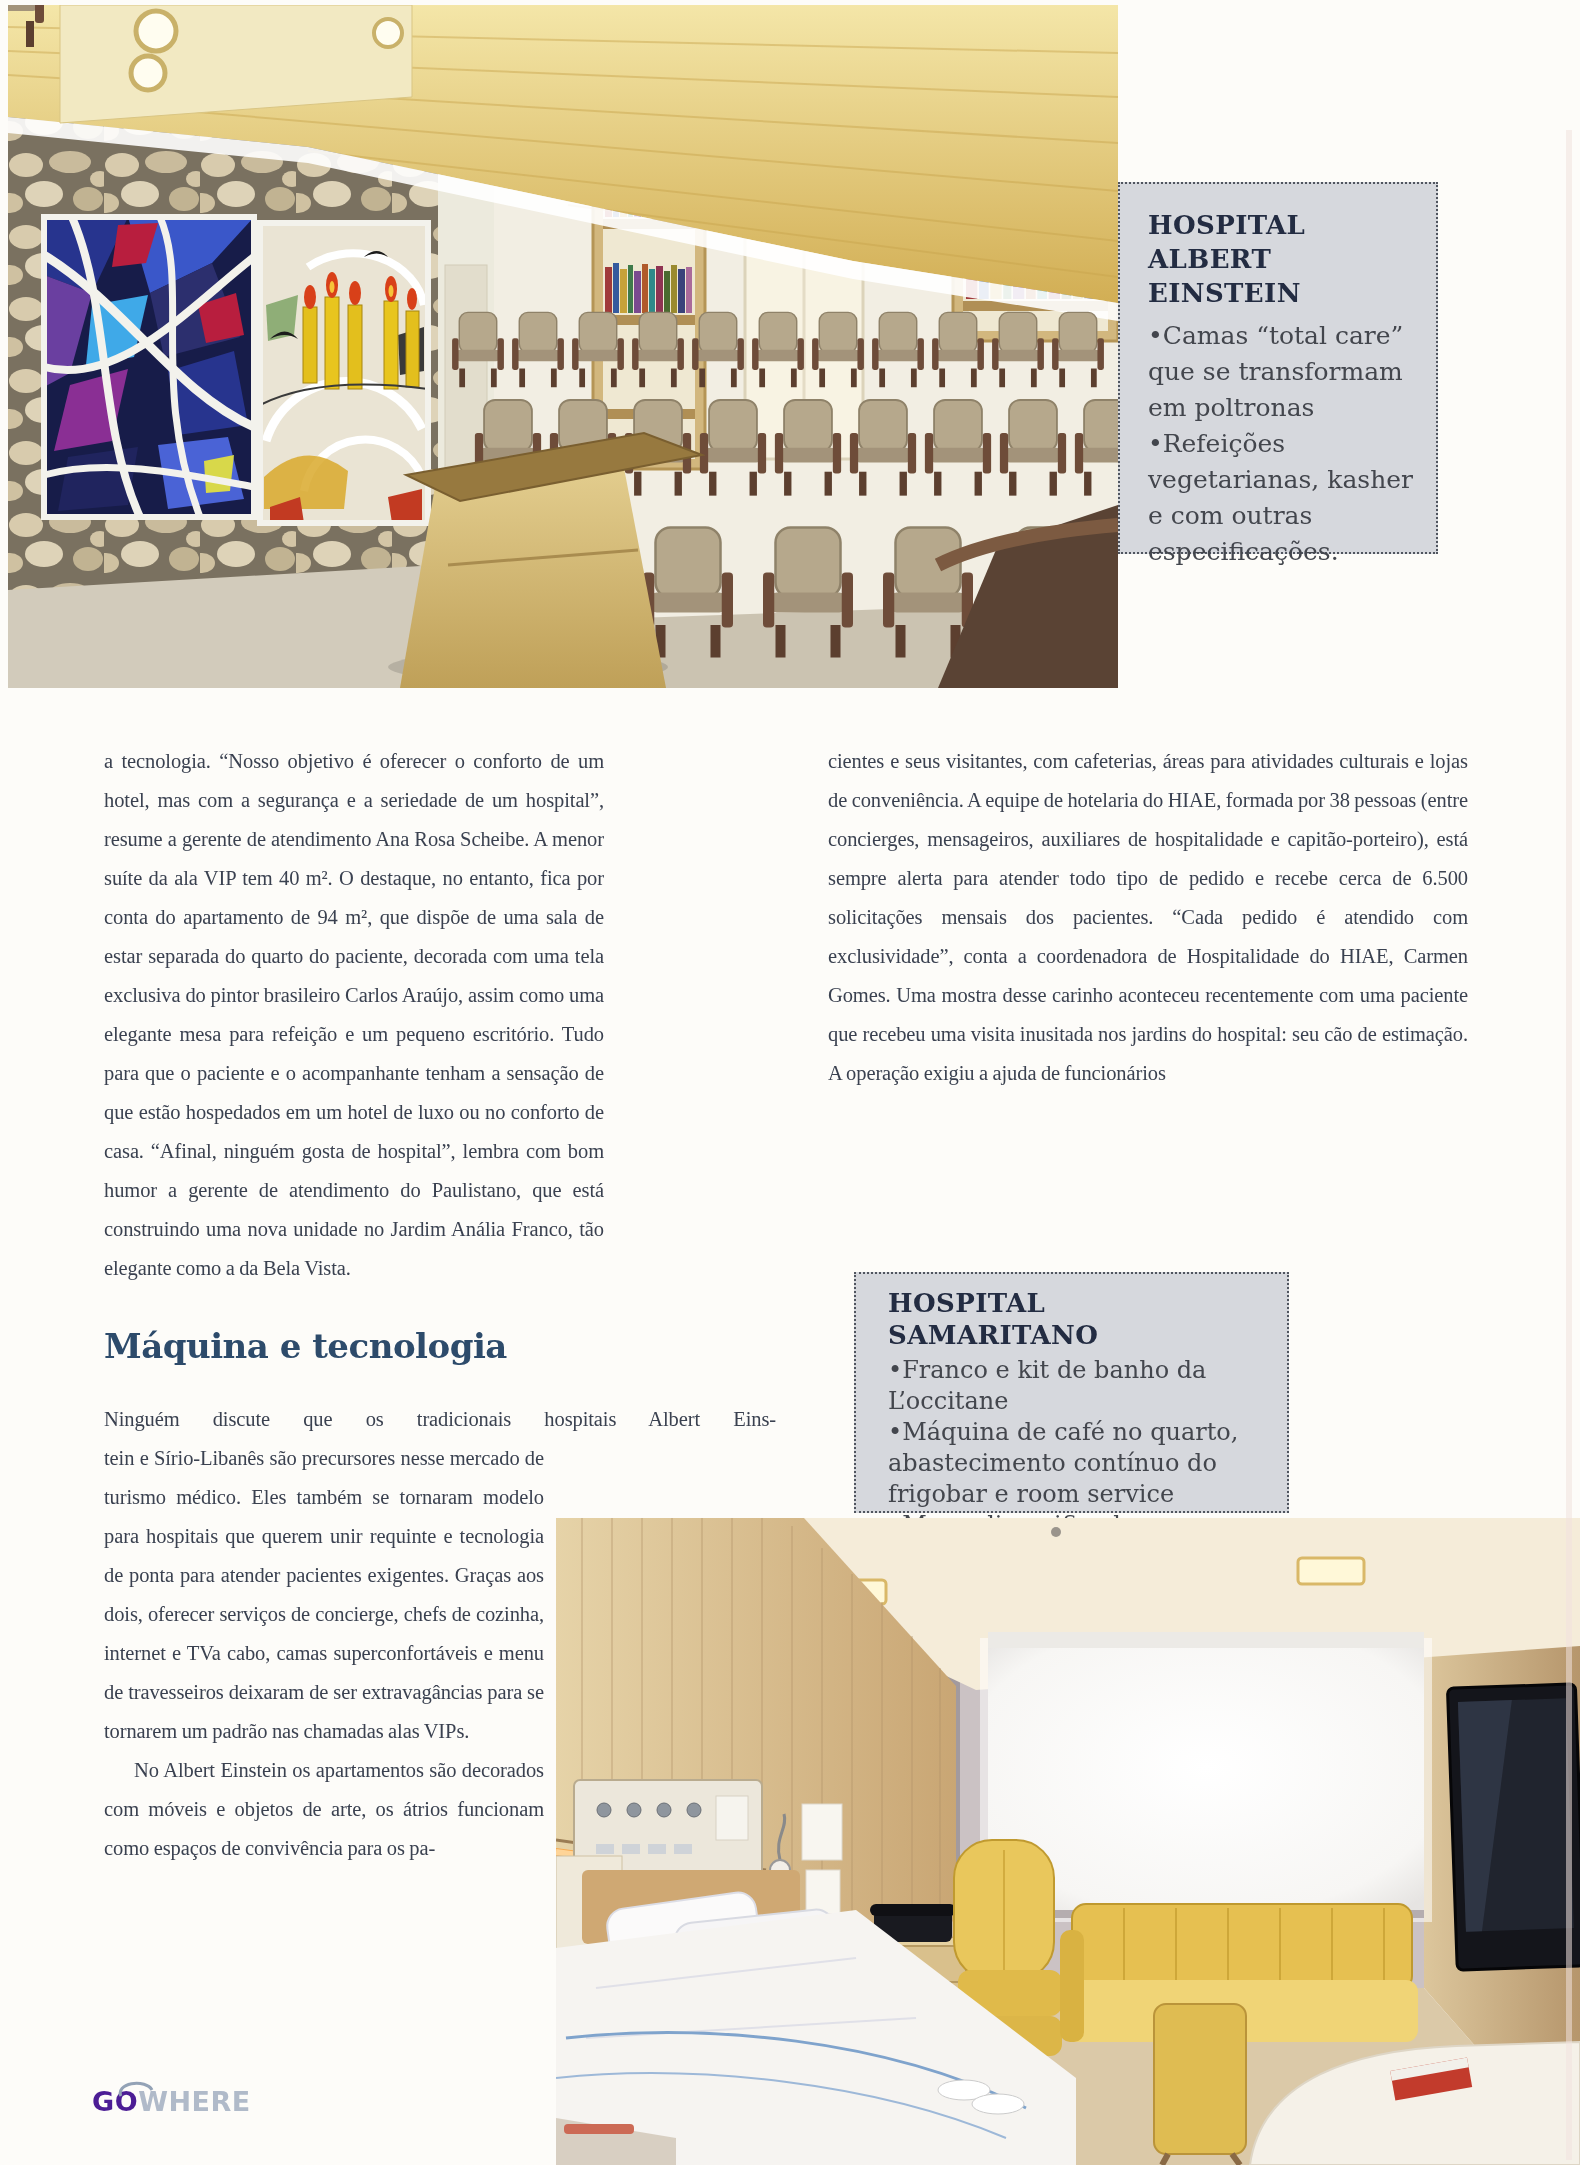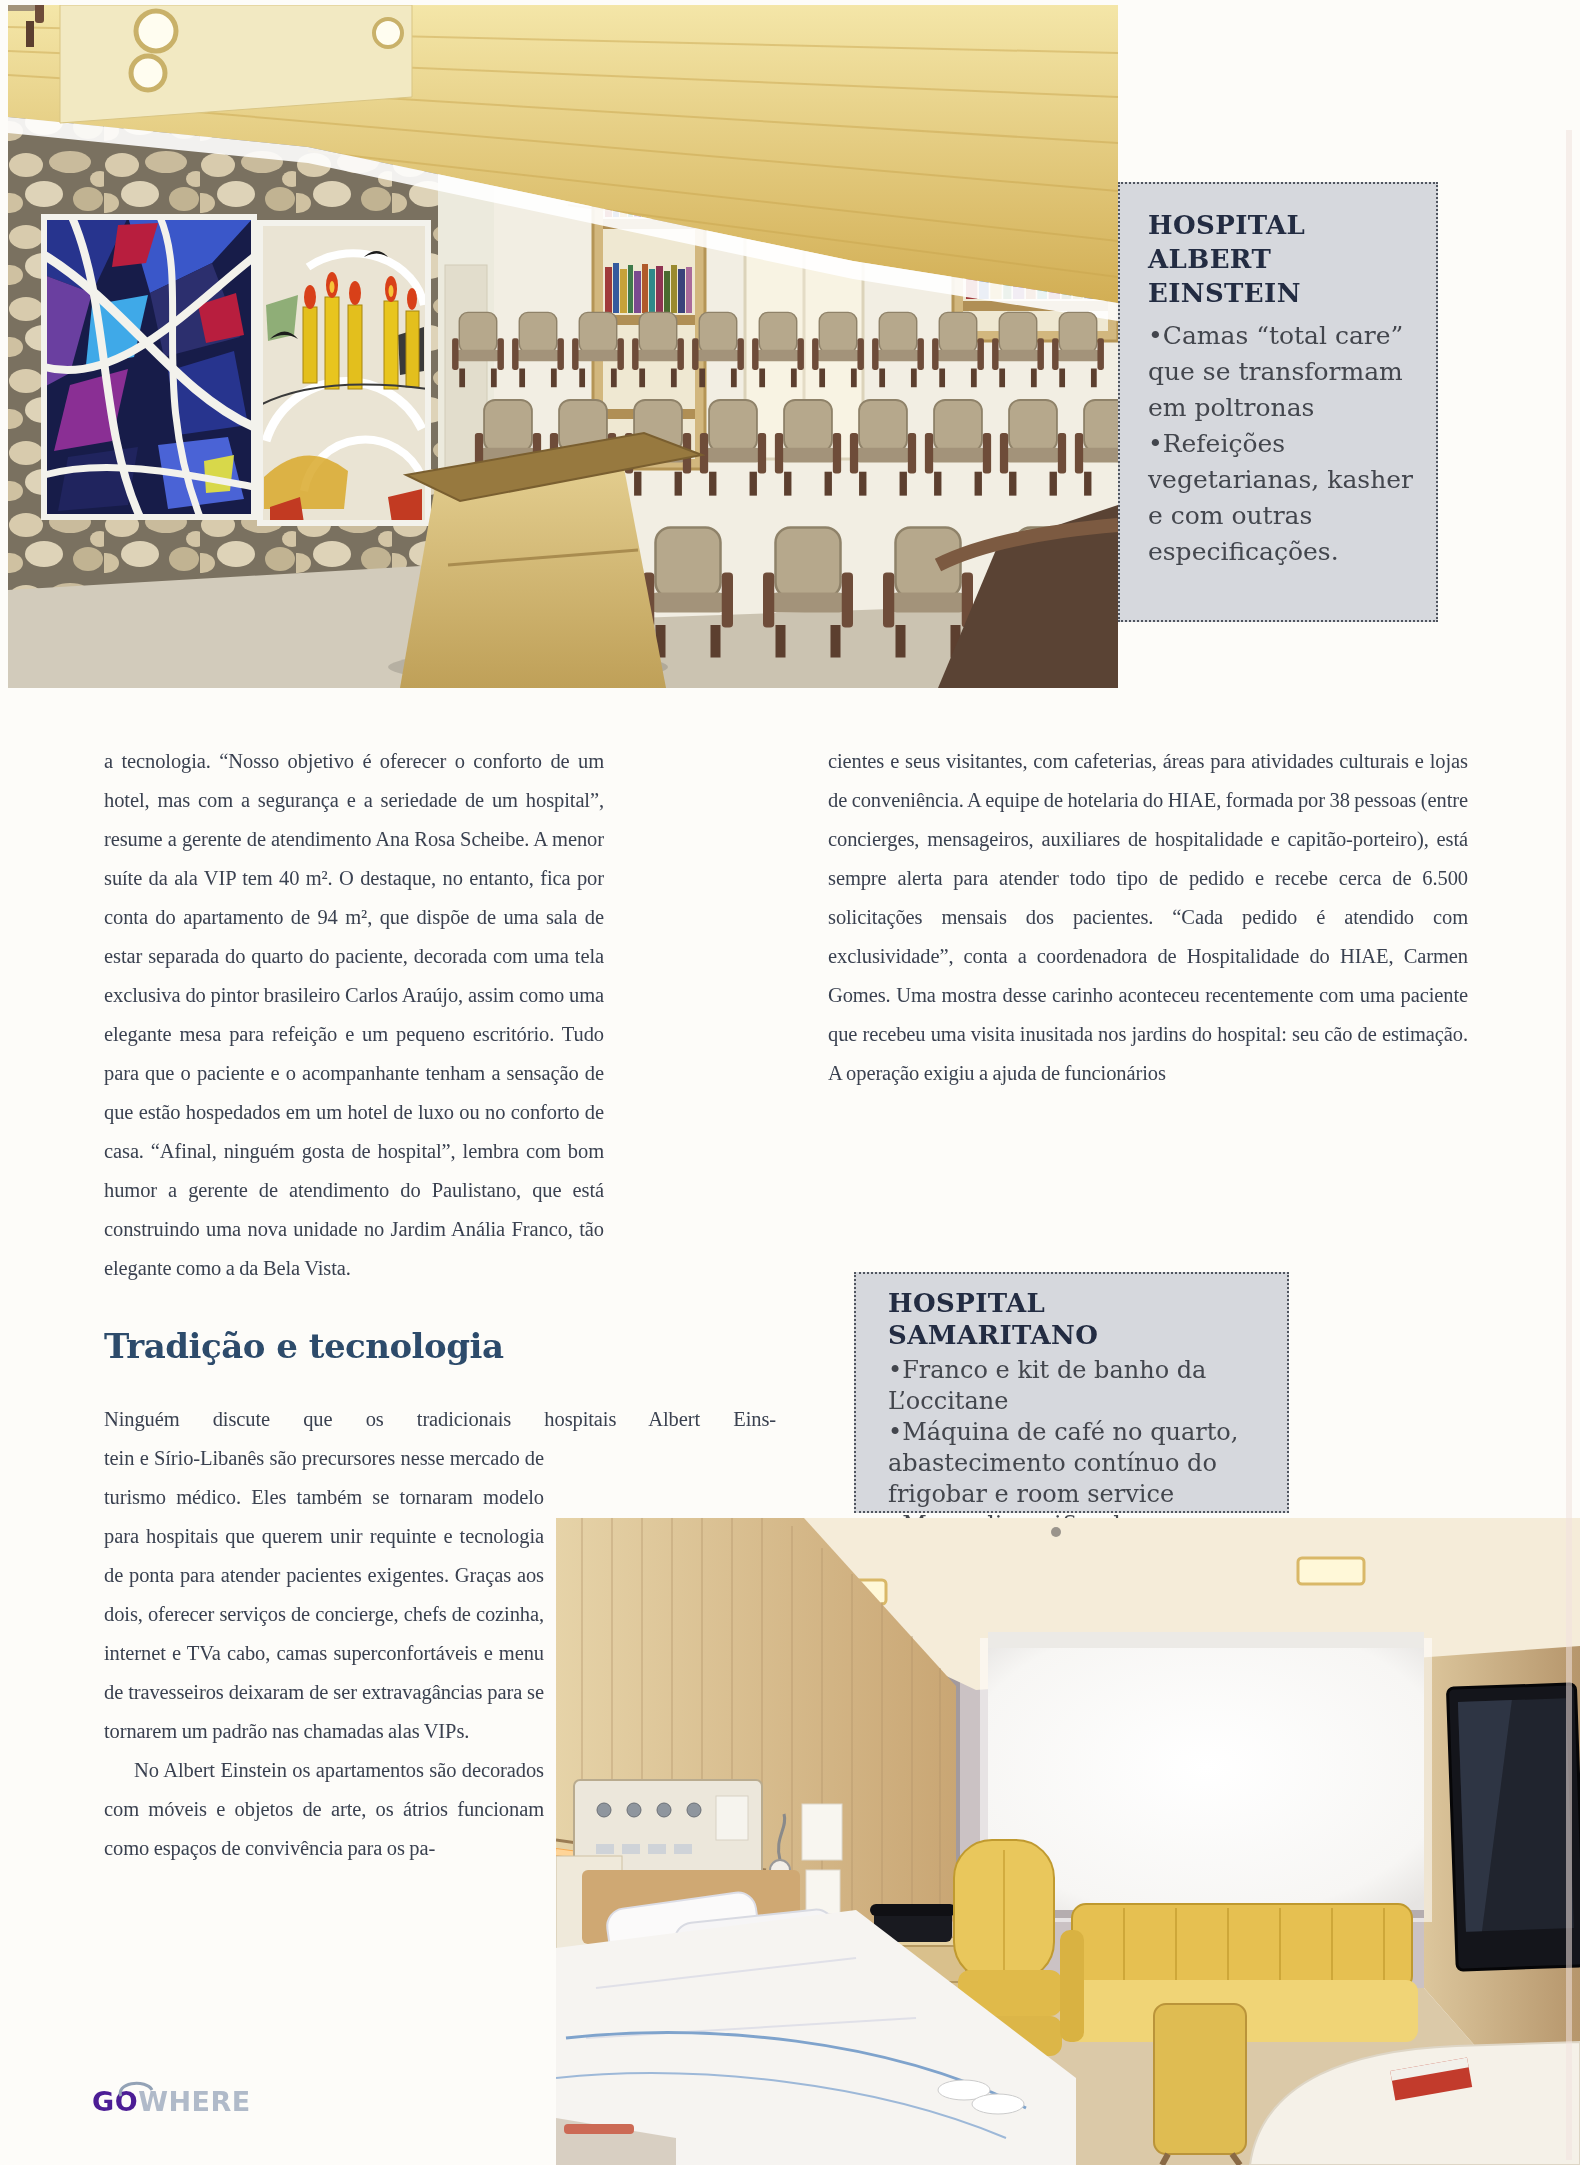--- a/index.html
+++ b/index.html
@@ -10,21 +10,21 @@
   .photo{position:absolute;overflow:hidden;}
   .photo svg{display:block;width:100%;height:100%;}
   #top-photo{left:8px;top:5px;width:1110px;height:683px;}
   #bottom-photo{left:556px;top:1518px;width:1024px;height:647px;}
 
   .infobox{
     position:absolute;box-sizing:border-box;
     background:#d6d8dd;border:2px dotted #50555f;
     font-family:"DejaVu Serif",serif;color:#43464d;
   }
-  #einstein-box{left:1118px;top:182px;width:320px;height:440px;padding:24px 22px 0 28px;}
+  #einstein-box{left:1118px;top:182px;width:320px;height:372px;padding:24px 22px 0 28px;}
   #samaritano-box{left:854px;top:1272px;width:435px;height:241px;padding:13px 24px 0 32px;}
   .box-title{font-weight:bold;color:#232c42;letter-spacing:.4px;}
   #einstein-box .box-title{font-size:26px;line-height:34px;margin-bottom:8px;}
   #samaritano-box .box-title{font-size:26px;line-height:32px;margin-bottom:4px;}
   #einstein-box .box-item{font-size:25px;line-height:36px;}
   #samaritano-box .box-item{font-size:24px;line-height:31px;}
   .box-item::before{content:"•";}
 
   .col{position:absolute;color:#3a4150;margin-left:36px;}
   #left-col{left:68px;top:742px;width:500px;}
@@ -244,21 +244,21 @@
 </div>
 
 <div class="infobox" id="einstein-box">
   <div class="box-title">HOSPITAL ALBERT EINSTEIN</div>
   <div class="box-item">Camas “total care” que se transformam em poltronas</div>
   <div class="box-item">Refeições vegetarianas, kasher e com outras especificações.</div>
 </div>
 
 <div class="col" id="left-col">
   <p class="body-p">a tecnologia. “Nosso objetivo é oferecer o conforto de um hotel, mas com a segurança e a seriedade de um hospital”, resume a gerente de atendimento Ana Rosa Scheibe. A menor suíte da ala VIP tem 40 m². O destaque, no entanto, fica por conta do apartamento de 94 m², que dispõe de uma sala de estar separada do quarto do paciente, decorada com uma tela exclusiva do pintor brasileiro Carlos Araújo, assim como uma elegante mesa para refeição e um pequeno escritório. Tudo para que o paciente e o acompanhante tenham a sensação de que estão hospedados em um hotel de luxo ou no conforto de casa. “Afinal, ninguém gosta de hospital”, lembra com bom humor a gerente de atendimento do Paulistano, que está construindo uma nova unidade no Jardim Anália Franco, tão elegante como a da Bela Vista.</p>
-  <div class="section-heading">Tradição e tecnologia</div>
+  <div class="section-heading">Máquina e tecnologia</div>
   <p class="body-p wide-line">Ninguém discute que os tradicionais hospitais Albert Eins-</p>
   <p class="body-p narrow">tein e Sírio-Libanês são precursores nesse mercado de turismo médico. Eles também se tornaram modelo para hospitais que querem unir requinte e tecnologia de ponta para atender pacientes exigentes. Graças aos dois, oferecer serviços de concierge, chefs de cozinha, internet e TVa cabo, camas superconfortáveis e menu de travesseiros deixaram de ser extravagâncias para se tornarem um padrão nas chamadas alas VIPs.</p>
   <p class="body-p narrow indent">No Albert Einstein os apartamentos são decorados com móveis e objetos de arte, os átrios funcionam como espaços de convivência para os pa-</p>
 </div>
 
 <div class="col" id="right-col">
   <p class="body-p">cientes e seus visitantes, com cafeterias, áreas para atividades culturais e lojas de conveniência. A equipe de hotelaria do HIAE, formada por 38 pessoas (entre concierges, mensageiros, auxiliares de hospitalidade e capitão-porteiro), está sempre alerta para atender todo tipo de pedido e recebe cerca de 6.500 solicitações mensais dos pacientes. “Cada pedido é atendido com exclusividade”, conta a coordenadora de Hospitalidade do HIAE, Carmen Gomes. Uma mostra desse carinho aconteceu recentemente com uma paciente que recebeu uma visita inusitada nos jardins do hospital: seu cão de estimação. A operação exigiu a ajuda de funcionários</p>
 </div>
 
 <div class="infobox" id="samaritano-box">

